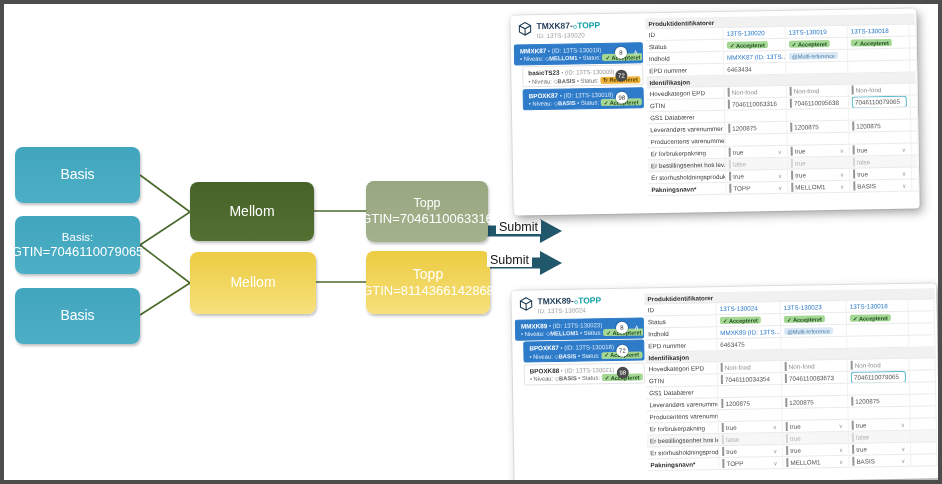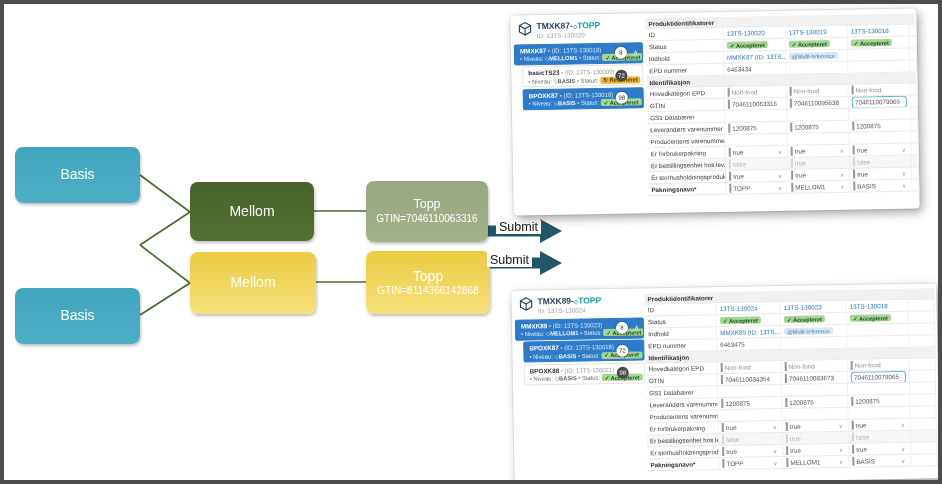--- a/index.html
+++ b/index.html
@@ -6,21 +6,21 @@
   #canvas{position:relative;width:942px;height:484px;background:#fff;box-sizing:border-box;
           border:4px solid #4d4d4d;overflow:hidden;font-family:"Liberation Sans",sans-serif;}
   
   .shape{position:absolute;border-radius:8px;color:#fff;display:flex;flex-direction:column;
          align-items:center;justify-content:center;text-align:center;line-height:1.25;
          box-shadow:1px 2px 3px rgba(0,0,0,.25);}
   .basis{background:linear-gradient(180deg,#41a5bd,#4cafc6);font-size:14px;}
   .green{background:linear-gradient(180deg,#47632a,#536f31);font-size:14px;}
   .yellow{background:linear-gradient(180deg,#eccc42,#f6e07c);font-size:14px;}
   .sage{background:linear-gradient(180deg,#97a77f,#a3b18d);font-size:12.5px;}
-  .shape .sub{font-size:10px;}
+  .shape .sub{font-size:13px;}
   #basis1{left:11px;top:143px;width:125px;height:56px;}
   #basis2{left:11px;top:212px;width:125px;height:58px;font-size:11.5px;}
   #basis3{left:11px;top:284px;width:125px;height:56px;}
   #mellom1{left:186px;top:178px;width:124px;height:59px;}
   #mellom2{left:186px;top:248px;width:126px;height:62px;}
   #topp1{left:362px;top:177px;width:122px;height:61px;}
   #topp2{left:362px;top:247px;width:124px;height:63px;}
   #connsvg{position:absolute;left:0;top:0;width:942px;height:484px;pointer-events:none;}
   .submit-label{position:absolute;background:#fff;color:#141414;font-size:12.5px;padding:0 3px;}
   #sublab0{left:492px;top:216px;}
@@ -93,20 +93,24 @@
     </g>
     <g fill="#20576a">
       <polygon points="470,221.5 536,221.5 536,215 558,227 536,239 536,232.5 470,232.5"></polygon>
       <polygon points="470,253.5 536,253.5 536,247 558,259 536,271 536,264.5 470,264.5"></polygon>
     </g>
   </svg>
 
   <div class="shape basis" id="basis1">
     <span>Basis</span>
   </div>
+  <div class="shape basis" id="basis2">
+    <span>Basis:</span>
+    <span class="sub">GTIN=7046110079065</span>
+  </div>
   <div class="shape basis" id="basis3">
     <span>Basis</span>
   </div>
   <div class="shape green" id="mellom1">
     <span>Mellom</span>
   </div>
   <div class="shape yellow" id="mellom2">
     <span>Mellom</span>
   </div>
   <div class="shape sage" id="topp1">

